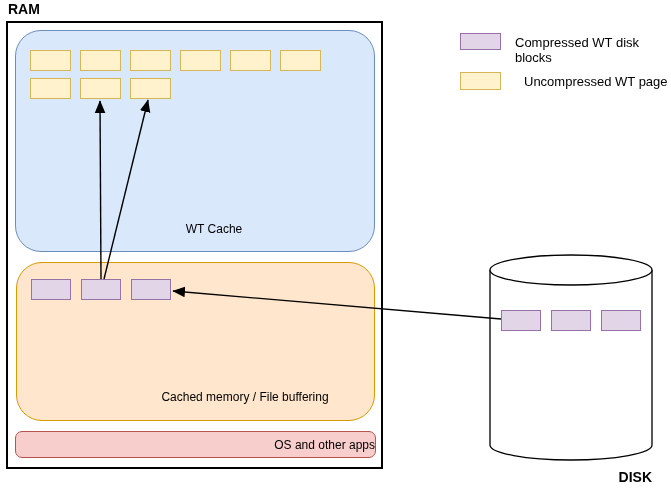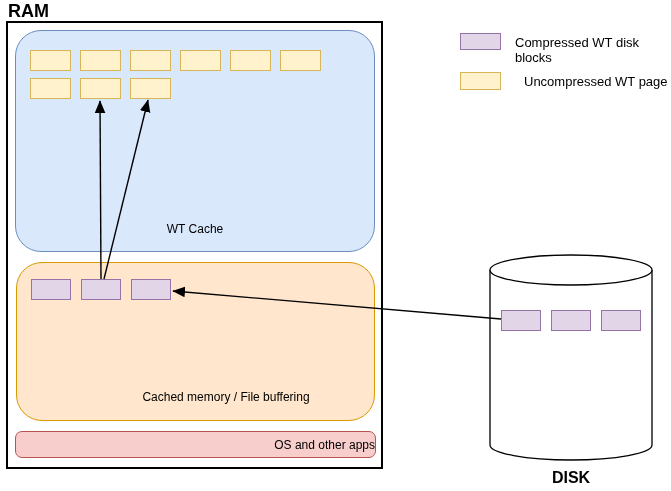--- a/index.html
+++ b/index.html
@@ -12,21 +12,21 @@
     position: relative;
     width: 671px;
     height: 491px;
     background: #ffffff;
     overflow: hidden;
   }
   .abs { position: absolute; }
 
   .ram-title {
     left: 8px; top: 1px;
-    font-size: 18px;
+    font-size: 14px;
     font-weight: bold;
     color: #000;
   }
   .ram-box {
     left: 6px; top: 21px;
     width: 377px; height: 448px;
     border: 2px solid #000000;
     background: #ffffff;
     box-sizing: border-box;
   }
@@ -71,27 +71,28 @@
   .disk-block {
     width: 40px; height: 21px;
     background: var(--block-fill, #e1d5e7);
     border: 1px solid var(--block-stroke, #9673a6);
     box-sizing: border-box;
   }
   .shape-label {
     font-size: 12px;
     color: #000;
     text-align: center;
+    padding-left: 19px;
   }
   .wt-cache-label { left: 15px; top: 222px; width: 360px; }
   .cached-label   { left: 16px; top: 390px; width: 420px; }
   .disk-title {
     left: 490px; top: 469px; width: 162px;
-    text-align: center;
-    font-size: 16px;
+    text-align: right;
+    font-size: 14px;
     font-weight: bold;
     color: #000;
   }
   .legend-swatch-compressed {
     left: 460px; top: 33px;
     width: 41px; height: 17px;
     background: var(--block-fill, #e1d5e7);
     border: 1px solid var(--block-stroke, #9673a6);
     box-sizing: border-box;
   }

